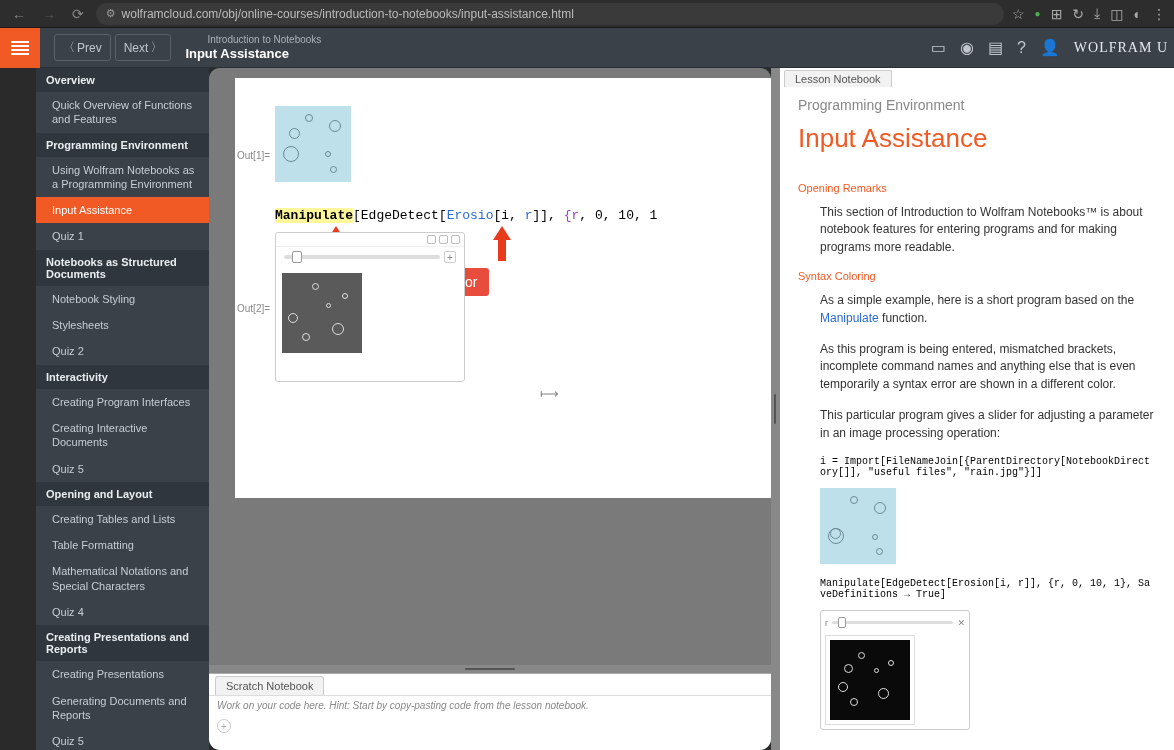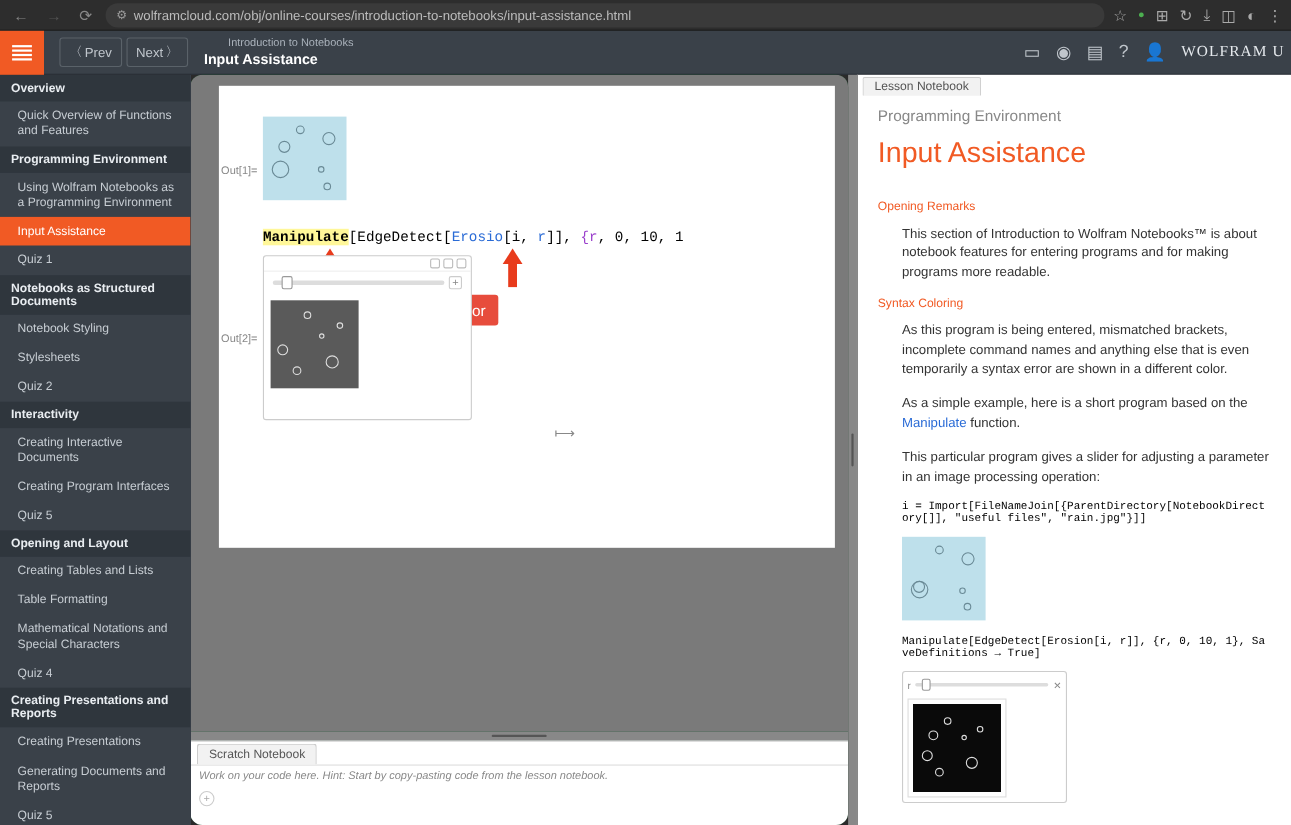--- a/index.html
+++ b/index.html
@@ -23,21 +23,21 @@
 .pn-btn { padding: 4px 8px; border: 1px solid #5a6269; border-radius: 3px; font-size: 12px; color: #c0c6cc; cursor: pointer; display: flex; align-items: center; gap: 2px; }
 .breadcrumb-block { display: flex; flex-direction: column; justify-content: center; line-height: 1.2; }
 .breadcrumb-top { font-size: 10px; color: #aab2bb; margin-left: 22px; }
 .breadcrumb-title { font-size: 13px; color: #fff; font-weight: 600; }
 .header-spacer { flex: 1; }
 .header-icons { display: flex; align-items: center; gap: 14px; padding-right: 6px; font-size: 16px; color: #c0c6cc; }
 .header-icons .wulogo { font-family: Georgia, serif; letter-spacing: 1px; font-size: 14px; color: #e5e9ed; }
 .header-icons .icon { cursor: pointer; }
 
 
-.app-body { display: flex; height: calc(750px - 28px - 40px); }
+.app-body { display: flex; height: calc(750px - 28px - 40px); margin-left: 36px; }
 .sidebar { width: 173px; background: #3a4149; color: #d8dde2; overflow-y: auto; font-size: 11px; }
 .sidebar .section-header { background: #2f363d; padding: 6px 10px; font-weight: 600; font-size: 11px; color: #e9edf1; cursor: pointer; }
 .sidebar .item { padding: 6px 10px 6px 16px; cursor: pointer; color: #c7cdd3; line-height: 1.3; }
 .sidebar .item.active { background: #f15a24; color: #fff; }
 
 .center { flex: 1; background: #14532d; display: flex; flex-direction: column; position: relative; overflow: hidden; border-radius: 11px; }
 .video-area { flex: 1; position: relative; background: #7a7a7a; display: flex; align-items: flex-start; justify-content: flex-start; }
 .slide { position: absolute; left: 26px; top: 10px; width: 560px; height: 420px; background: #fff; }
 .slide-inner { padding: 0 0 0 0; position: relative; }
 .out-label { position: absolute; font-size: 10px; color: #888; }
@@ -170,22 +170,22 @@
       <div class="item">Quick Overview of Functions and Features</div>
       <div class="section-header">Programming Environment</div>
       <div class="item">Using Wolfram Notebooks as a Programming Environment</div>
       <div class="item active">Input Assistance</div>
       <div class="item">Quiz 1</div>
       <div class="section-header">Notebooks as Structured Documents</div>
       <div class="item">Notebook Styling</div>
       <div class="item">Stylesheets</div>
       <div class="item">Quiz 2</div>
       <div class="section-header">Interactivity</div>
+      <div class="item">Creating Program Interfaces</div>
       <div class="item">Creating Interactive Documents</div>
-      <div class="item">Creating Program Interfaces</div>
       <div class="item">Quiz 5</div>
       <div class="section-header">Opening and Layout</div>
       <div class="item">Creating Tables and Lists</div>
       <div class="item">Table Formatting</div>
       <div class="item">Mathematical Notations and Special Characters</div>
       <div class="item">Quiz 4</div>
       <div class="section-header">Creating Presentations and Reports</div>
       <div class="item">Creating Presentations</div>
       <div class="item">Generating Documents and Reports</div>
       <div class="item">Quiz 5</div>
@@ -254,22 +254,22 @@
     </div>
 
   <div class="right-pane">
     <div><span class="right-tab">Lesson Notebook</span></div>
     <div class="right-content">
       <div class="crumb">Programming Environment</div>
       <h1>Input Assistance</h1>
       <h2>Opening Remarks</h2>
       <p>This section of Introduction to Wolfram Notebooks™ is about notebook features for entering programs and for making programs more readable.</p>
       <h2>Syntax Coloring</h2>
+      <p><span>As a simple example, here is a short program based on the </span><a href="#">Manipulate</a><span> function.</span></p>
       <p>As this program is being entered, mismatched brackets, incomplete command names and anything else that is even temporarily a syntax error are shown in a different color.</p>
-      <p><span>As a simple example, here is a short program based on the </span><a href="#">Manipulate</a><span> function.</span></p>
       <p>This particular program gives a slider for adjusting a parameter in an image processing operation:</p>
       <div class="code-snip">i = Import[FileNameJoin[{ParentDirectory[NotebookDirectory[]], "useful files", "rain.jpg"}]]</div>
       <div class="nb-thumb">
         <div class="thumb-rain" style="position:relative;">
           <span class="d" style="width:8px;height:8px;left:30px;top:8px;"></span>
           <span class="d" style="width:11px;height:11px;left:10px;top:40px;"></span>
           <span class="d" style="width:6px;height:6px;left:52px;top:46px;"></span>
           <span class="d" style="width:7px;height:7px;left:56px;top:60px;"></span>
         </div>
       </div>

